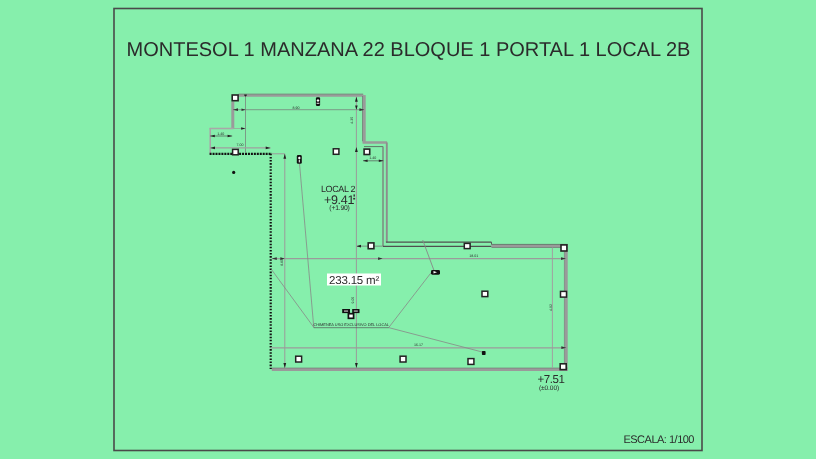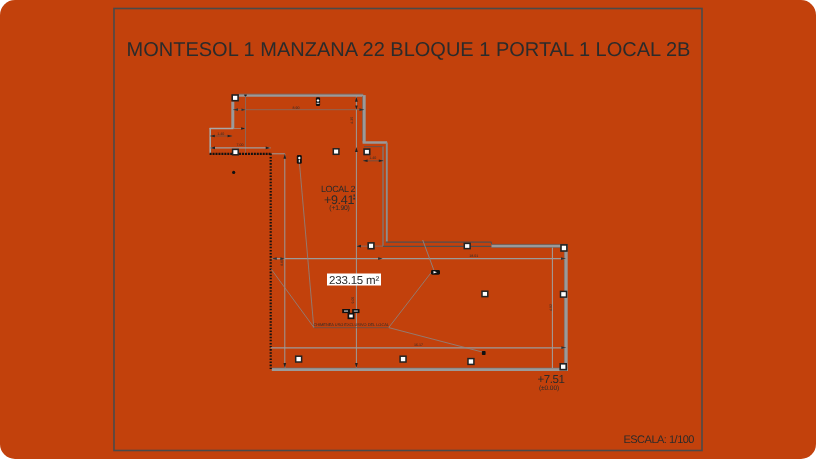--- a/index.html
+++ b/index.html
@@ -1,17 +1,17 @@
 <!DOCTYPE html>
 <html><head>
 <meta charset="utf-8">
 <style>
   html,body{margin:0;padding:0;background:#ffffff;}
-  .page{position:relative;width:816px;height:459px;background:#c2410c;overflow:hidden;
-        font-family:"Liberation Sans", sans-serif;border-radius:15px;}
+  .page{position:relative;width:816px;height:459px;background:#86efac;overflow:hidden;
+        font-family:"Liberation Sans", sans-serif;}
   svg{position:absolute;left:0;top:0;}
   text{font-family:"Liberation Sans", sans-serif;fill:#2b2b2b;}
 </style>
 </head>
 <body>
 <div class="page">
 <svg width="816" height="459" viewBox="0 0 816 459" text-rendering="geometricPrecision">
 
   <rect x="114" y="8.5" width="588" height="442" fill="none" stroke="#4a4a4a" stroke-width="1.6"></rect>
 

